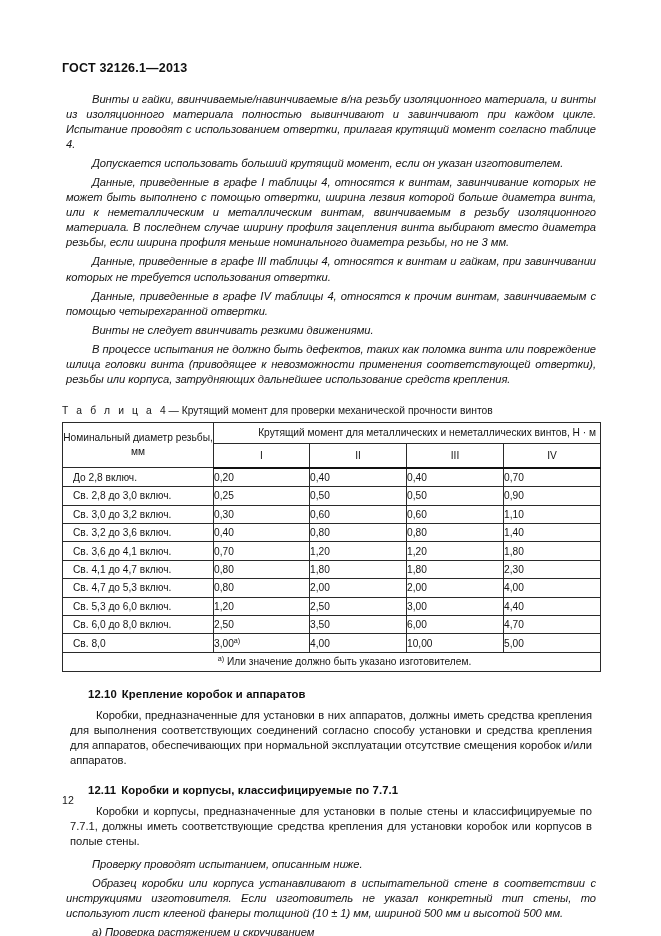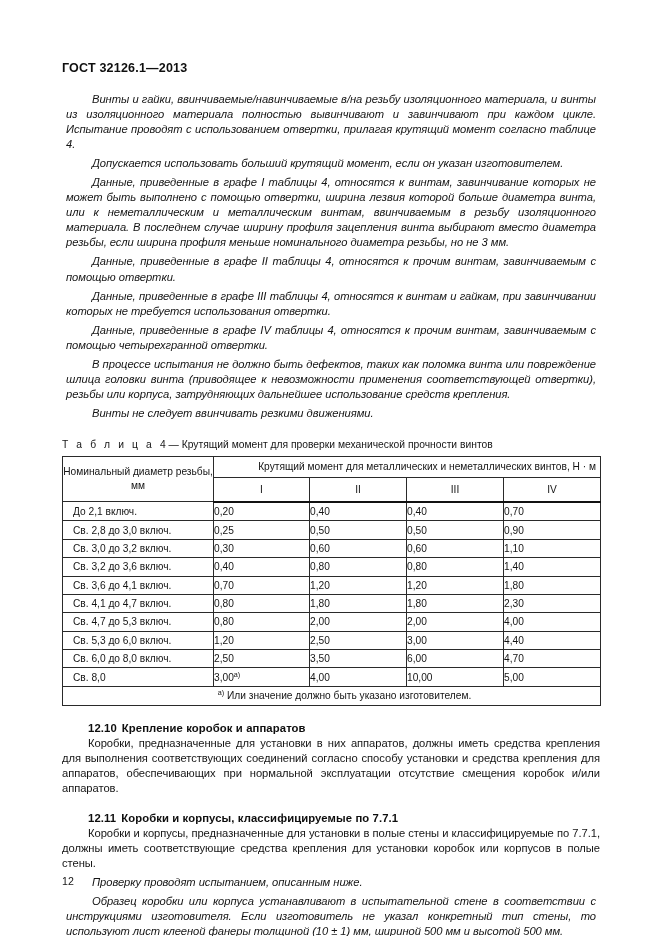--- a/index.html
+++ b/index.html
@@ -123,56 +123,55 @@
     font-size: 11.3px;
     font-weight: bold;
     font-style: normal;
     text-indent: 26px;
     color: #0e0e0e;
     letter-spacing: 0.1px;
   }
   h3.sec .num { margin-right: 5px; }
 
   p.plain {
-    margin: 0;
+    margin: 8px;
     font-size: 11.2px;
     line-height: 15.05px;
     text-align: justify;
     text-indent: 26px;
     font-style: normal;
     color: #141414;
     letter-spacing: -0.05px;
   }
 
   
   .page-num {
     position: absolute;
     left: 62px;
-    top: 875px;
+    top: 794px;
     font-size: 10.6px;
     color: #151515;
   }
 </style>
 </head>
 <body>
 
 <div class="page">
 
   <div class="doc-header">ГОСТ 32126.1—2013</div>
 
   <div class="content">
 
     <p class="bt">Винты и гайки, ввинчиваемые/навинчиваемые в/на резьбу изоляционного материала, и винты из изоляционного материала полностью вывинчивают и завинчивают при каждом цикле. Испытание проводят с использованием отвертки, прилагая крутящий момент согласно таблице 4.</p>
     <p class="bt">Допускается использовать больший крутящий момент, если он указан изготовителем.</p>
     <p class="bt">Данные, приведенные в графе I таблицы 4, относятся к винтам, завинчивание которых не может быть выполнено с помощью отвертки, ширина лезвия которой больше диаметра винта, или к неметаллическим и металлическим винтам, ввинчиваемым в резьбу изоляционного материала. В последнем случае ширину профиля зацепления винта выбирают вместо диаметра резьбы, если ширина профиля меньше номинального диаметра резьбы, но не 3 мм.</p>
-    <p class="bt">Данные, приведенные в графе II таблицы 4, относятся к прочим винтам, завинчиваемым с помощью отвертки.</p>
     <p class="bt">Данные, приведенные в графе III таблицы 4, относятся к винтам и гайкам, при завинчивании которых не требуется использования отвертки.</p>
     <p class="bt">Данные, приведенные в графе IV таблицы 4, относятся к прочим винтам, завинчиваемым с помощью четырехгранной отвертки.</p>
+    <p class="bt">Винты не следует ввинчивать резкими движениями.</p>
     <p class="bt">В процессе испытания не должно быть дефектов, таких как поломка винта или повреждение шлица головки винта (приводящее к невозможности применения соответствующей отвертки), резьбы или корпуса, затрудняющих дальнейшее использование средств крепления.</p>
-    <p class="bt">Винты не следует ввинчивать резкими движениями.</p>
 
     <div class="tbl-caption">
       <span class="sp">Т а б л и ц а</span><span>&nbsp;&nbsp;</span><span>4</span><span> — </span><span>Крутящий момент для проверки механической прочности винтов</span>
     </div>
 
     <table class="gost">
       <colgroup>
         <col style="width:151px">
         <col style="width:96px">
         <col style="width:97px">
@@ -186,21 +185,21 @@
         </tr>
         <tr>
           <th class="hdr-rn">I</th>
           <th class="hdr-rn">II</th>
           <th class="hdr-rn">III</th>
           <th class="hdr-rn">IV</th>
         </tr>
       </thead>
       <tbody>
         <tr>
-          <td class="c1">До 2,1 включ.</td>
+          <td class="c1">До 2,8 включ.</td>
           <td class="num">0,20</td>
           <td class="num">0,40</td>
           <td class="num">0,40</td>
           <td class="num">0,70</td>
         </tr>
         <tr>
           <td class="c1">Св. 2,8 до 3,0 включ.</td>
           <td class="num">0,25</td>
           <td class="num">0,50</td>
           <td class="num">0,50</td>

